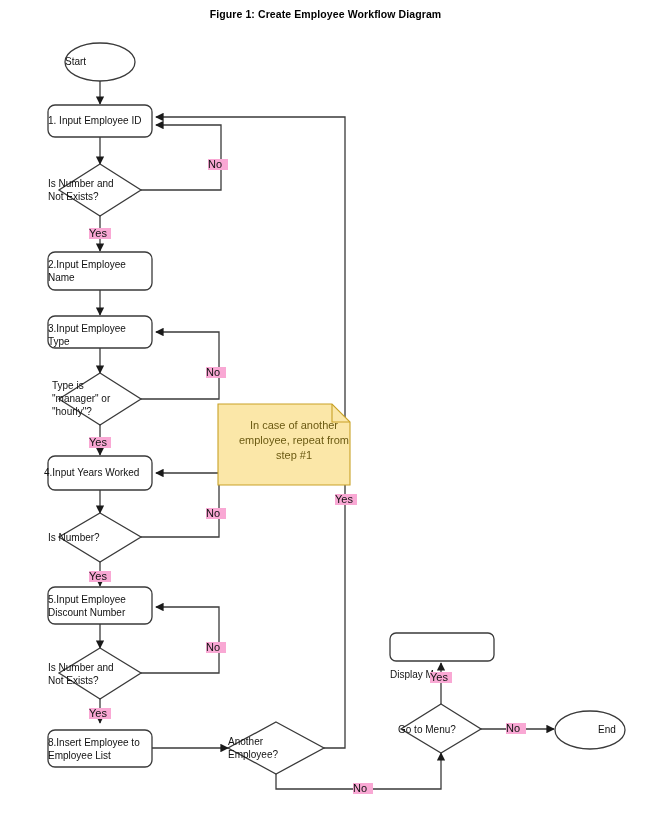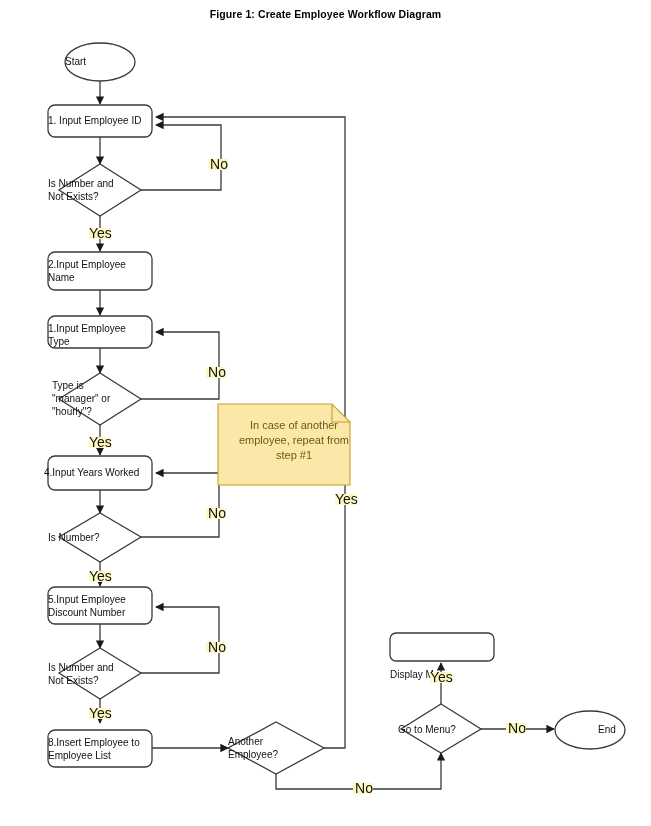--- a/index.html
+++ b/index.html
@@ -37,25 +37,25 @@
     position: absolute;
     text-align: left;
     font-size: 10px;
     line-height: 13px;
     color: #111111;
     white-space: pre-line;
     pointer-events: none;
   }
   .edge-label {
     position: absolute;
-    font-size: 14px;
+    font-size: 11px;
     line-height: 11px;
     color: #111111;
-    text-align: right;
-    background: #fef9c3;
+    text-align: left;
+    background: #f9a8d4;
     pointer-events: none;
   }
   .note-text {
     position: absolute;
     text-align: center;
     font-size: 11px;
     line-height: 15px;
     color: #6b5a12;
     white-space: pre-line;
     pointer-events: none;
@@ -155,21 +155,21 @@
 <div class="node-label" style="left:65px; top:55px; width:70px;">Start</div>
 
 <div class="node-label" style="left:48px; top:114px; width:104px;">1. Input Employee ID</div>
 
 <div class="node-label" style="left:48px; top:177px; width:104px;">Is Number and
 Not Exists?</div>
 
 <div class="node-label" style="left:48px; top:258px; width:104px;">2.Input Employee
 Name</div>
 
-<div class="node-label" style="left:48px; top:322px; width:104px;">1.Input Employee
+<div class="node-label" style="left:48px; top:322px; width:104px;">3.Input Employee
 Type</div>
 
 <div class="node-label" style="left:52px; top:379px; width:112px;">Type is
 "manager" or
 "hourly"?</div>
 
 <div class="node-label" style="left:44px; top:466px; width:112px;">4.Input Years Worked</div>
 
 <div class="node-label" style="left:48px; top:531px; width:104px;">Is Number?</div>
 

